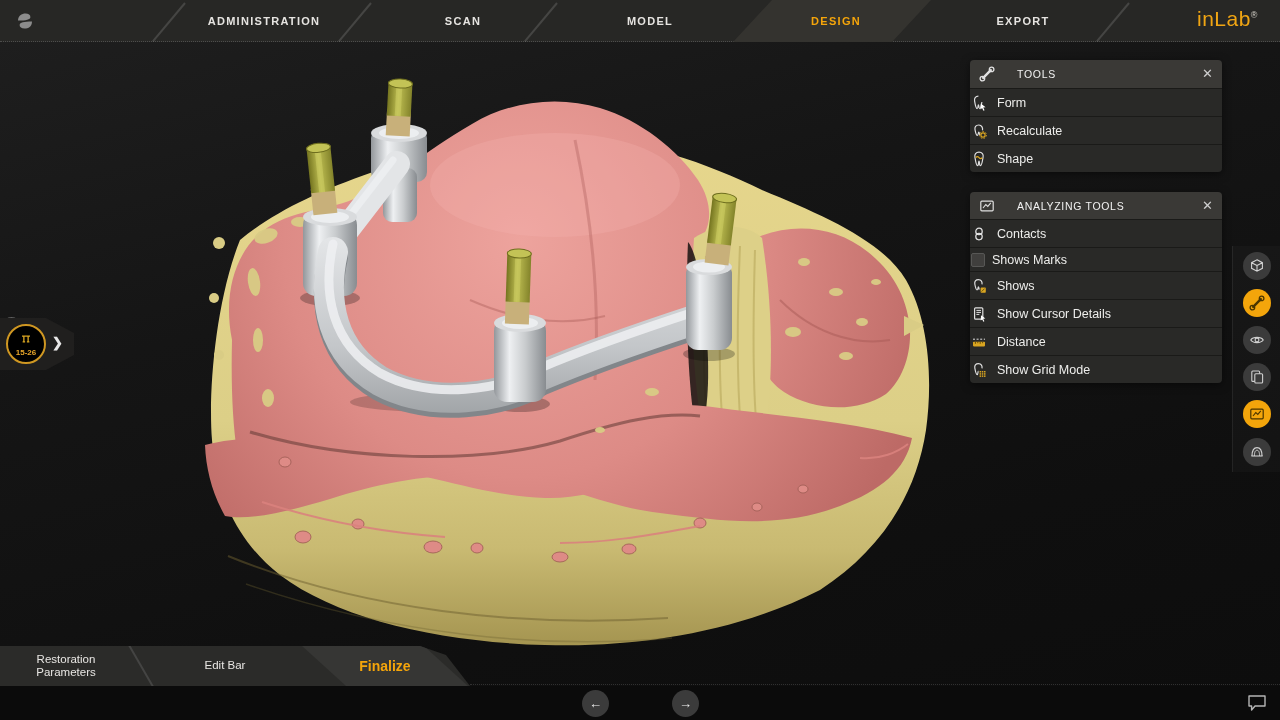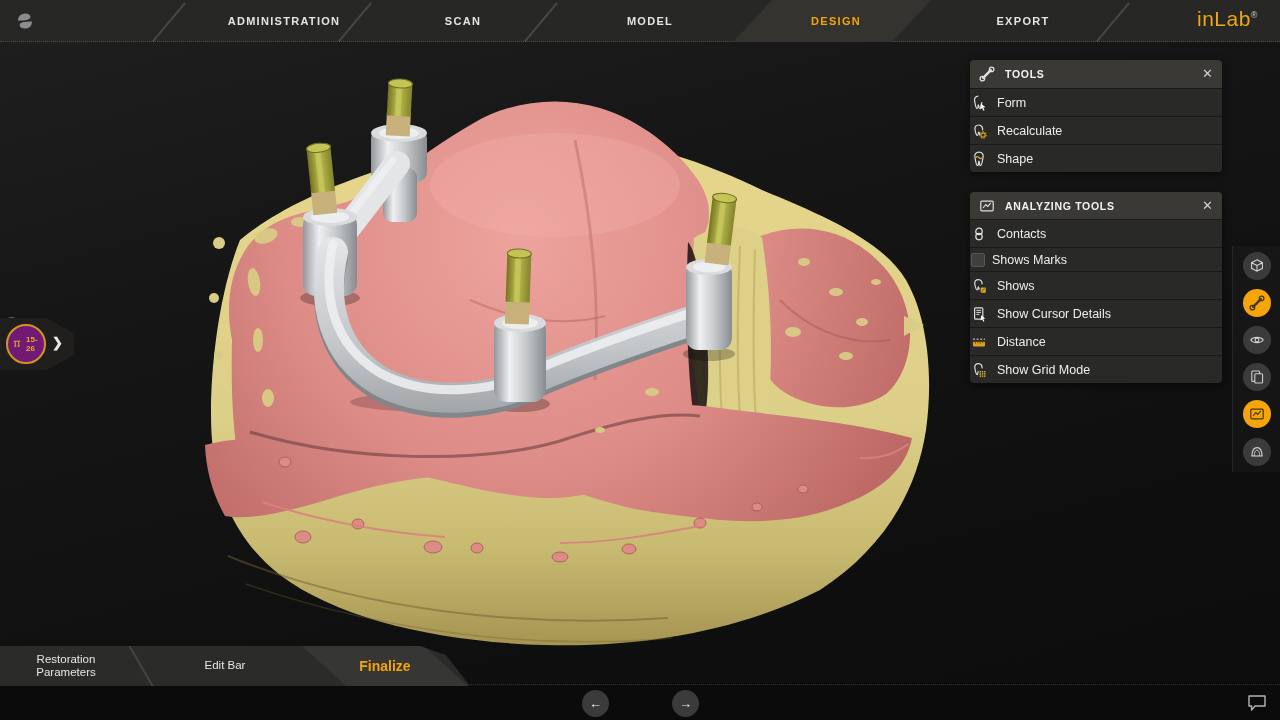--- a/index.html
+++ b/index.html
@@ -26,32 +26,32 @@
   .viewport svg { position:absolute; left:0; top:-42px; }
   .vp-dotline { position:absolute; left:470px; top:642px; width:810px; height:0;
                 border-top:1px dotted rgba(255,255,255,.14); }
 
   
   .badge-arc { position:absolute; left:3px; top:317px; width:17px; height:10px; border:2px solid #5f5f5f;
                border-bottom:none; border-radius:9px 9px 0 0; z-index:3; }
   .badge { position:absolute; left:0; top:318px; width:74px; height:52px; background:#201f1e; z-index:3;
            clip-path:polygon(0 0, 46px 0, 74px 15px, 74px 37px, 46px 52px, 0 52px); }
   .badge-circle { position:absolute; left:6px; top:6px; width:40px; height:40px; border-radius:50%;
-                  border:2.5px solid #cf9722; background:#701a75; display:flex; flex-direction:row;
+                  border:2.5px solid #cf9722; background:#000000; display:flex; flex-direction:column;
                   align-items:center; justify-content:center; cursor:pointer; }
   .badge-range { color:#e8a62a; font-size:8px; font-weight:bold; margin-top:-1px; }
   .badge-chevron { position:absolute; left:52px; top:17px; color:#e8e8e8; font-size:13px; font-weight:bold; cursor:pointer; }
 
   
   .panel { position:absolute; left:970px; width:252px; border-radius:4px; overflow:hidden; z-index:4;
            box-shadow:0 2px 8px rgba(0,0,0,.5); }
   .panel-tools { top:60px; }
   .panel-analyzing { top:192px; }
   .panel-header { position:relative; height:28px; background:#3a3936; display:flex; align-items:center; padding-left:8px; }
-  .panel-title { color:#f2f2f2; font-size:10.5px; font-weight:bold; letter-spacing:.7px; margin-left:9px; }
+  .panel-title { color:#f2f2f2; font-size:10.5px; font-weight:normal; letter-spacing:.7px; margin-left:21px; }
   .panel-close { position:absolute; right:9px; top:0; height:28px; line-height:28px; color:#cfcfcf;
                  font-size:13px; cursor:pointer; }
   .panel-row { position:relative; height:28px; background:#292927; border-top:1px solid #1a1a18;
                display:flex; align-items:center; padding-left:0; cursor:pointer; }
   .panel-row.short { height:24px; }
   .panel-row .lbl { color:#ededeb; font-size:12.5px; margin-left:9px; }
   .icon18 { width:18px; height:18px; flex:0 0 18px; }
   .checkbox { width:14px; height:14px; background:#403f3d; border:1px solid #575755; border-radius:2px;
               margin-left:1px; cursor:pointer; }
   .panel-row.short .lbl { margin-left:7px; }
@@ -248,21 +248,21 @@
   <div class="header">
     <svg class="logo" viewBox="0 0 26 26">
       <path d="M6 12.6 C6 7.8 9.6 5.4 13.6 5.4 C16.4 5.4 18.4 6.8 18.4 9 C18.4 11.8 14 12.6 6 12.6 Z" fill="#8c8c8c"></path>
       <path d="M20 13.4 C20 18.2 16.4 20.6 12.4 20.6 C9.6 20.6 7.6 19.2 7.6 17 C7.6 14.2 12 13.4 20 13.4 Z" fill="#8c8c8c"></path>
     </svg>
     <div class="active-tab-bg" style="clip-path:polygon(39px 0, 198px 0, 159px 42px, 0 42px);"></div>
     <div class="tab-sep" style="left:168px"></div>
     <div class="tab-sep" style="left:354px"></div>
     <div class="tab-sep" style="left:540px"></div>
     <div class="tab-sep" style="left:1112px"></div>
-    <div class="htab" style="left:284px">ADMINISTRATION</div>
+    <div class="htab" style="left:264px">ADMINISTRATION</div>
     <div class="htab" style="left:463px">SCAN</div>
     <div class="htab" style="left:650px">MODEL</div>
     <div class="htab active" style="left:836px">DESIGN</div>
     <div class="htab" style="left:1023px">EXPORT</div>
     <div class="brand"><span>inLab</span><sup>®</sup></div>
   </div>
 
   <div class="badge-arc"></div>
   <div class="badge">
     <div class="badge-circle">

